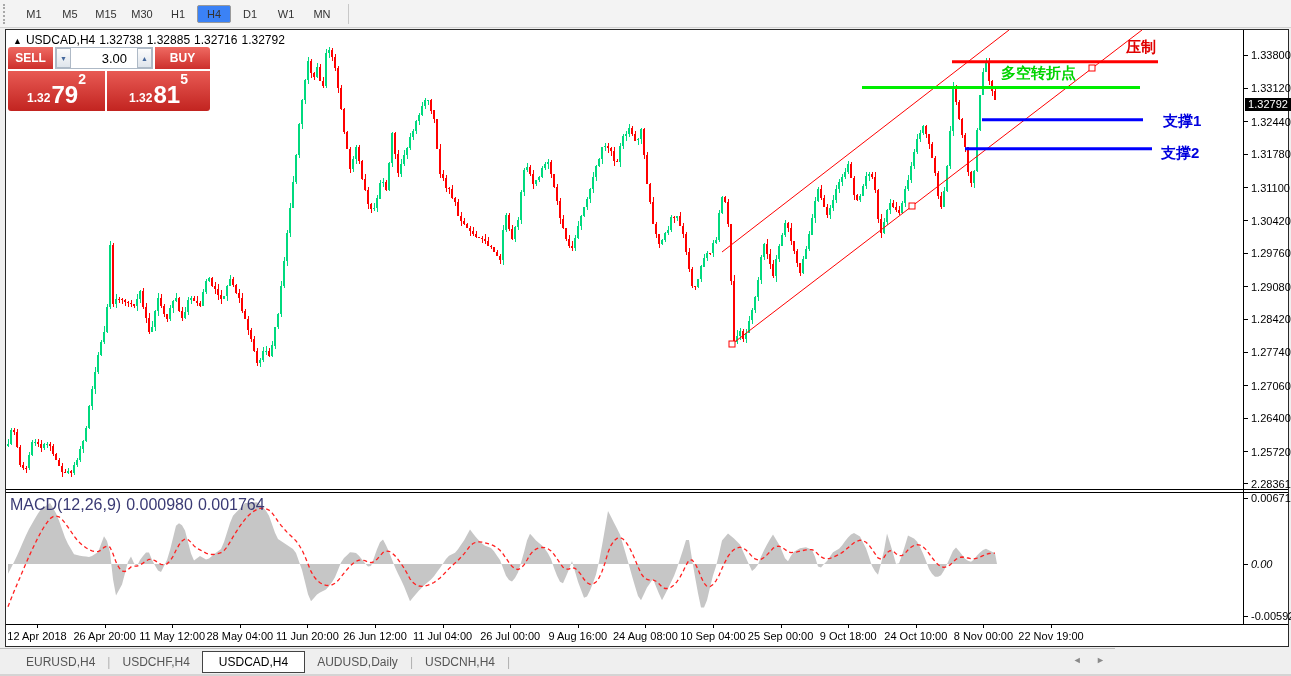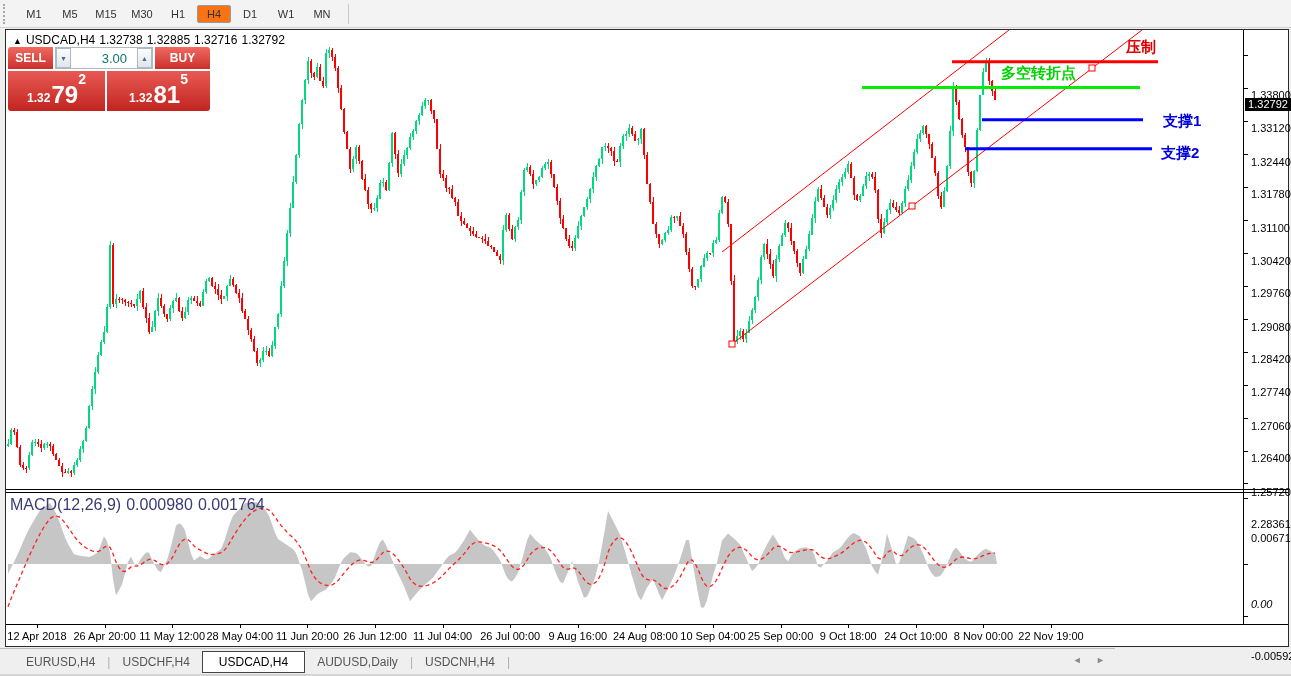--- a/index.html
+++ b/index.html
@@ -2,47 +2,47 @@
 <html><head>
 <meta charset="utf-8">
 <style>
   html,body{margin:0;padding:0;background:#efefef;font-family:"Liberation Sans",sans-serif;}
   #screen{position:relative;width:1291px;height:676px;background:#efefef;overflow:hidden;}
   .abs{position:absolute;}
   
   .toolbar{left:0;top:0;width:1291px;height:27px;background:#f3f3f3;border-bottom:1px solid #d2d2d2;display:flex;align-items:center;}
   .grip{width:5px;height:20px;margin-left:3px;border-left:2px dotted #a8a8a8;}
   .tf-btn{min-width:26px;padding:2px 3px;margin:0 1px;text-align:center;font-size:11px;color:#333;border:1px solid transparent;border-radius:2px;cursor:default;}
-  .tf-btn.active{background:#f97316;border:1px solid #9a9a9a;}
+  .tf-btn.active{background:#3b82f6;border:1px solid #9a9a9a;}
   .tb-sep{width:1px;height:20px;background:#c8c8c8;margin-left:8px;}
   
   .chart-window{left:5px;top:29px;width:1284px;height:618px;background:#ffffff;border:1px solid #2a2a2a;box-sizing:border-box;}
   .chart-title{left:13px;top:33px;font-size:12px;color:#000;white-space:nowrap;}
   .chart-title .tri{font-size:9px;margin-right:4px;}
   .chart-title span{margin-right:4px;}
   
   .trade{left:8px;top:47px;width:202px;}
   .trow1{display:flex;height:22px;}
   .btn-red{background:linear-gradient(#ef6a62,#cd2f2c);color:#fff;font-size:12px;font-weight:bold;display:flex;align-items:center;justify-content:center;}
   .sell-btn{width:45px;border-radius:3px 0 0 0;}
   .buy-btn{width:55px;margin-left:2px;border-radius:0 3px 0 0;}
   .spinner{flex:1;display:flex;margin-left:2px;background:#fff;border:1px solid #aeb9c6;box-sizing:border-box;}
   .spin-btn{width:15px;background:linear-gradient(#fcfcfc,#dfe5ec);border:1px solid #aeb9c6;box-sizing:border-box;color:#46689c;font-size:7px;display:flex;align-items:center;justify-content:center;}
-  .vol{flex:1;font-size:13px;color:#0f766e;display:flex;align-items:center;justify-content:flex-end;padding-right:10px;}
+  .vol{flex:1;font-size:13px;color:#000000;display:flex;align-items:center;justify-content:flex-end;padding-right:10px;}
   .trow2{display:flex;margin-top:2px;height:40px;}
   .price-box{background:linear-gradient(#e85a54,#c22420);color:#fff;display:flex;align-items:flex-end;justify-content:center;padding-bottom:3px;}
   .sell-px{width:97px;border-radius:0 0 0 3px;}
   .buy-px{width:103px;margin-left:2px;border-radius:0 0 3px 0;}
   .px-small{font-size:12px;font-weight:bold;margin:0 1px 3px 0;}
   .px-big{font-size:24px;font-weight:bold;line-height:26px;}
   .px-sup{font-size:14px;font-weight:bold;line-height:12px;align-self:flex-start;margin-top:2px;}
   
   .anno{font-weight:bold;font-size:15px;white-space:nowrap;}
   
-  .ax-label{font-size:11px;color:#000;white-space:nowrap;margin-top:40px;}
+  .ax-label{font-size:11px;color:#000;white-space:nowrap;}
   .cur-price{left:1245px;top:98px;width:46px;height:13px;background:#000;color:#fff;font-size:11px;text-align:center;line-height:13px;}
   .macd-label{left:10px;top:496px;font-size:16px;color:#3a3a74;}
   .macd-label span{margin-right:5px;}
   .time-label{font-size:11px;color:#000;text-align:center;width:84px;}
   
   .tab-bar{left:0;top:648px;width:1115px;height:26px;background:#efefef;border-top:1px solid #bdbdbd;display:flex;align-items:center;}
   .tab{font-size:12px;color:#555;padding:3px 12px;white-space:nowrap;}
   .tab.active{background:#fff;border:1px solid #444;color:#000;padding:3px 16px;}
   .tab-sep{color:#b0b0b0;font-size:12px;}
   .tab-scrolls{position:absolute;right:10px;top:6px;color:#8a8a8a;font-size:9px;}

